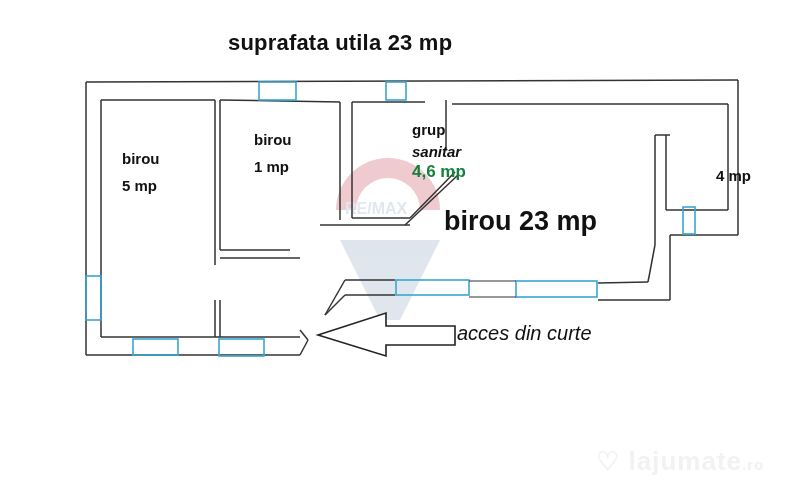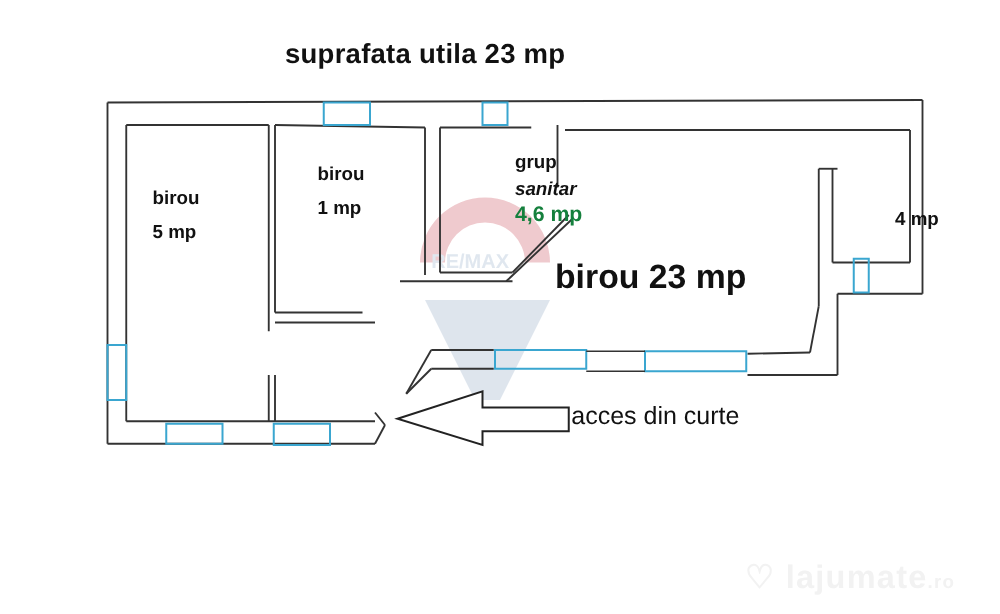--- a/index.html
+++ b/index.html
@@ -2,21 +2,21 @@
 <html><head>
 <meta charset="utf-8">
 <style>
   html, body { margin:0; padding:0; background:#ffffff; }
   body { width:800px; height:491px; position:relative; overflow:hidden;
          font-family:"Liberation Sans", sans-serif; }
   .title { position:absolute; left:228px; top:30px; font-size:22px; font-weight:bold; color:#111; letter-spacing:0.2px; }
   .lbl { position:absolute; font-weight:bold; color:#111; font-size:15px; line-height:27px; }
   .lbl-big { position:absolute; font-weight:bold; color:#111; font-size:27px; }
   .lbl-mid { position:absolute; font-weight:bold; color:#15803d; font-size:17px; }
-  .acc { position:absolute; left:457px; top:322px; font-size:20px; color:#111; }
+  .acc { position:absolute; left:457px; top:322px; font-style:italic; font-size:20px; color:#111; }
   .wm { position:absolute; left:596px; top:446px; font-size:26px; color:#f2f2f2; font-weight:bold; letter-spacing:1px; }
   .wm .ro { font-size:15px; }
   svg.plan { position:absolute; left:0; top:0; }
 </style>
 </head>
 <body>
 
 <svg class="plan" width="800" height="491" viewBox="0 0 800 491">
 
   <g opacity="0.9">

